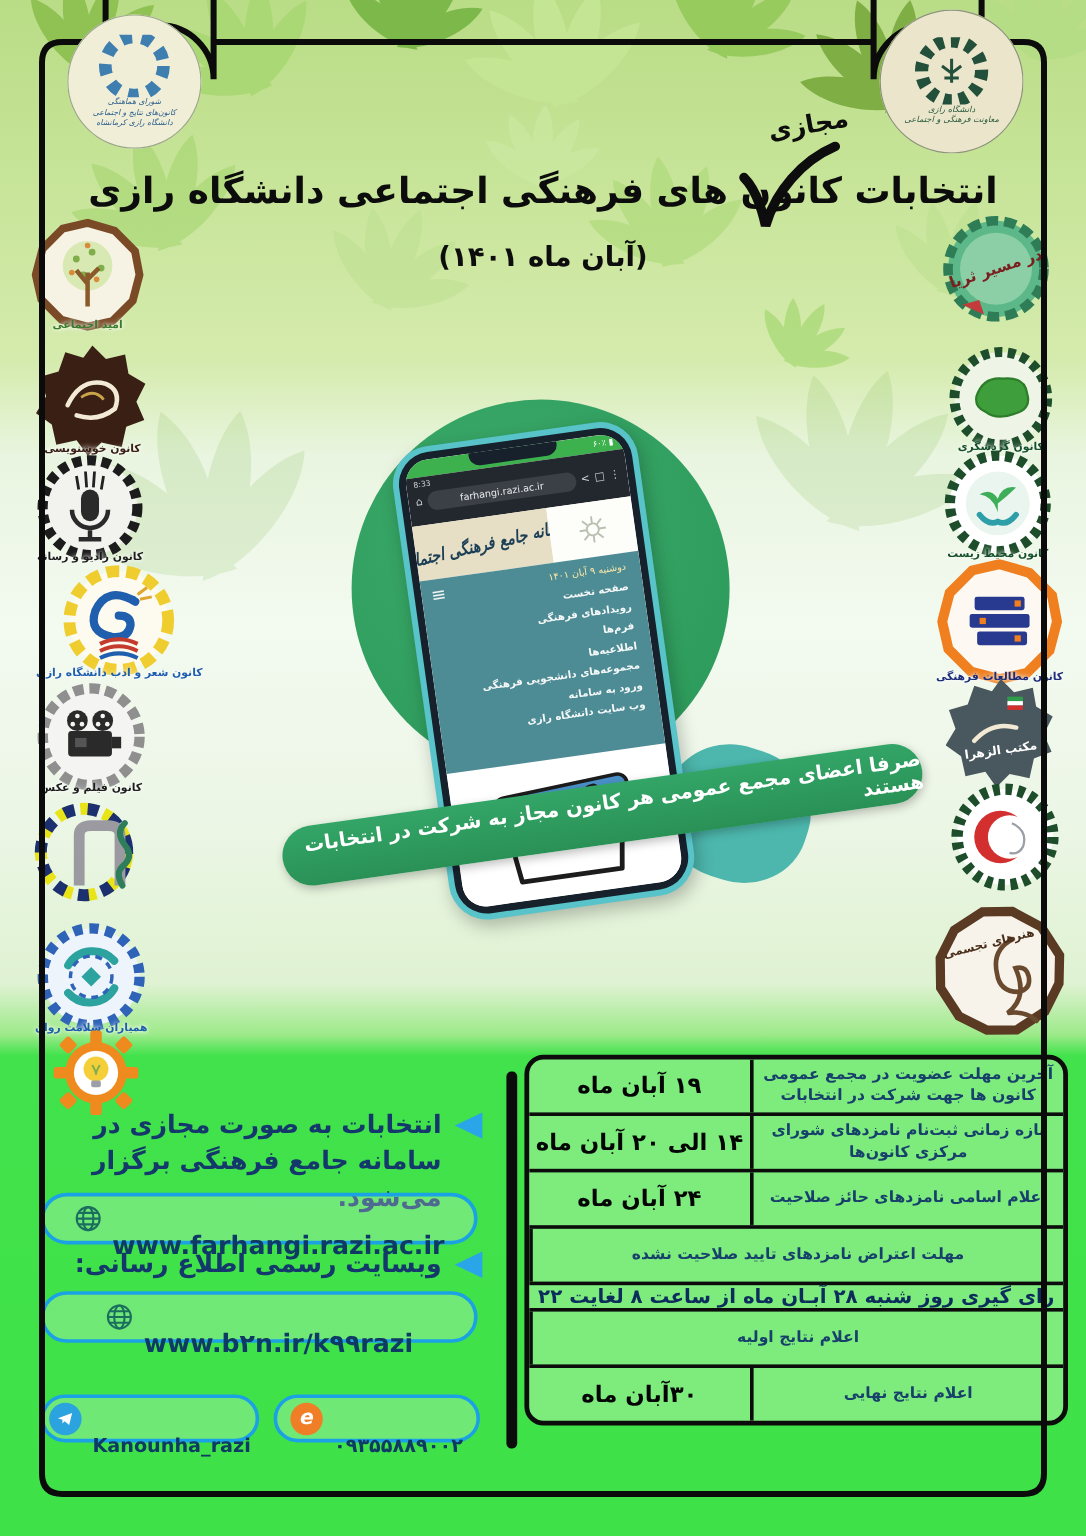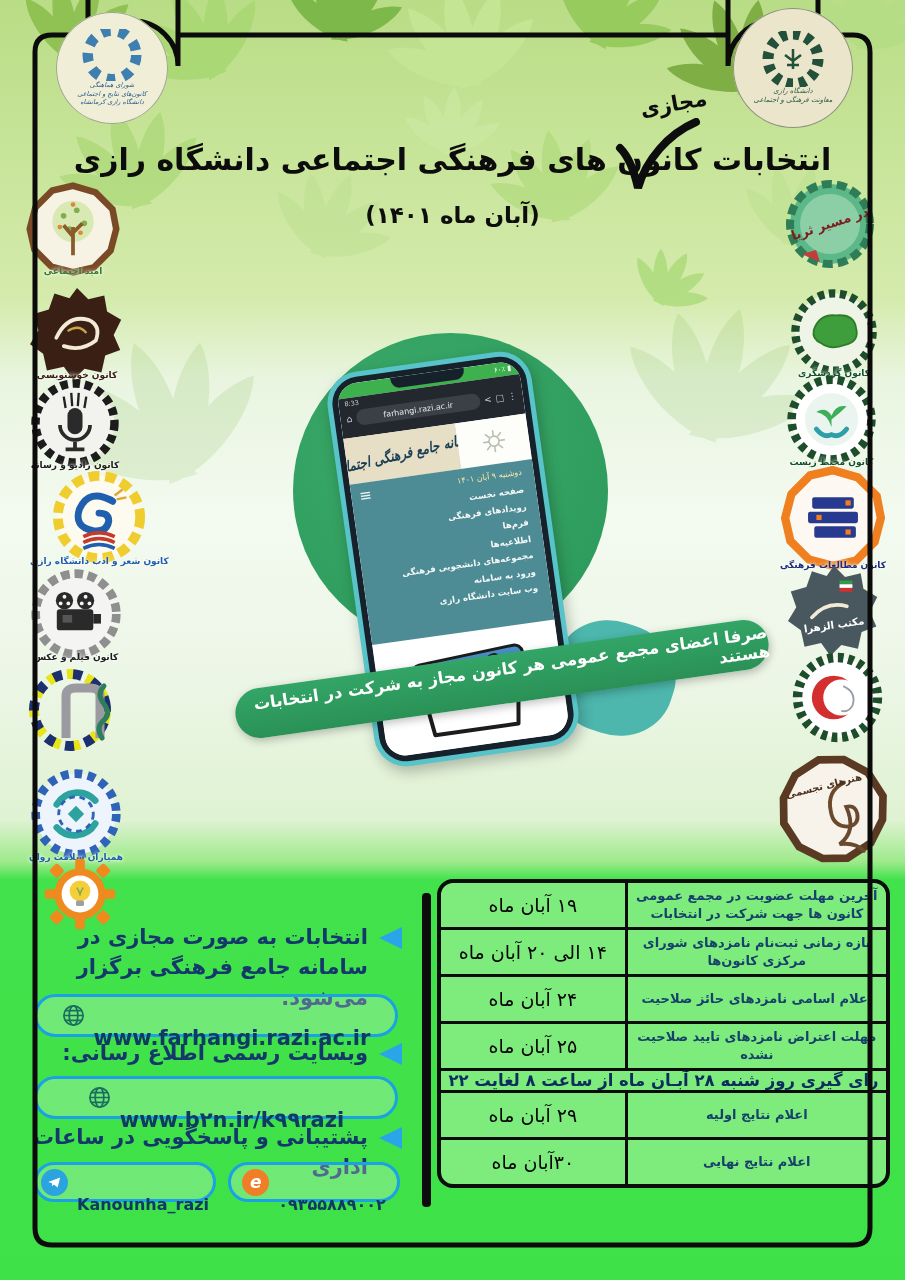--- a/index.html
+++ b/index.html
@@ -90,21 +90,21 @@
   .divider{left:422px;top:893px;width:9px;height:314px;background:#0c0c0c;border-radius:4px;z-index:4;}
   
   .timeline{left:437px;top:879px;width:453px;z-index:4;direction:rtl;
     border:4px solid #0c0c0c;border-radius:16px;overflow:hidden;background:#7dec7d;
     box-sizing:border-box;}
   .t-row{display:flex;border-bottom:3px solid #0c0c0c;min-height:44px;}
   .t-desc{flex:1.32;padding:3px 8px;display:flex;align-items:center;justify-content:center;
     text-align:center;font-size:13px;font-weight:600;color:#17406b;
     border-left:3px solid #0c0c0c;line-height:1.35;}
   .t-date{flex:1;display:flex;align-items:center;justify-content:center;
-    font-size:19px;font-weight:normal;color:#050505;}
+    font-size:19px;font-weight:bold;color:#050505;}
   .t-vote{border-bottom:3px solid #0c0c0c;padding:0 4px;text-align:center;
     font-weight:bold;font-size:16.5px;color:#0c2d5c;}
   .t-row:last-child{border-bottom:none;}
 </style>
 </head>
 <body>
 
 <div class="page">
 
   <svg class="abs" style="left:0;top:0;z-index:0;" width="905" height="640" viewBox="0 0 905 640">
@@ -446,24 +446,20 @@
     <svg width="23" height="23" viewBox="0 0 24 24">
       <g stroke="#1b6e5e" stroke-width="1.8" fill="none">
         <circle cx="12" cy="12" r="10"></circle>
         <ellipse cx="12" cy="12" rx="4.5" ry="10"></ellipse>
         <path d="M2 12 H22 M3.5 7 H20.5 M3.5 17 H20.5"></path>
       </g>
     </svg>
     <span class="url" dir="ltr">www.b۲n.ir/k۹۹razi</span>
   </div>
 
-  <div class="bullet-line" style="top:1122px;">
-    <span class="tri"></span>
-    <span>پشتیبانی و پاسخگویی در ساعات اداری</span>
-  </div>
 
   <div class="pill pill-sm" style="left:34px;top:1162px;width:182px;">
     <span class="tg-circle">
       <svg width="15" height="15" viewBox="0 0 24 24">
           <path d="M2 11 L21 4 L17 20 L11 15 L8 18 L8 13 Z" fill="#fff"></path>
         </svg>
     </span>
     <span class="url" dir="ltr">Kanounha_razi</span>
   </div>
 
@@ -482,26 +478,24 @@
     <div class="t-row">
       <div class="t-desc">بازه زمانی ثبت‌نام نامزدهای شورای مرکزی کانون‌ها</div>
       <div class="t-date">۱۴ الی ۲۰ آبان ماه</div>
     </div>
     <div class="t-row">
       <div class="t-desc">اعلام اسامی نامزدهای حائز صلاحیت</div>
       <div class="t-date">۲۴ آبان ماه</div>
     </div>
     <div class="t-row">
       <div class="t-desc">مهلت اعتراض نامزدهای تایید صلاحیت نشده</div>
-      <div class="t-date">۲۵ آبان ماه</div>
     </div>
     <div class="t-vote">رای گیری روز شنبه ۲۸ آبـان ماه از ساعت ۸ لغایت ۲۲</div>
     <div class="t-row">
       <div class="t-desc">اعلام نتایج اولیه</div>
-      <div class="t-date">۲۹ آبان ماه</div>
     </div>
     <div class="t-row">
       <div class="t-desc">اعلام نتایج نهایی</div>
       <div class="t-date">۳۰آبان ماه</div>
     </div>
   </div>
 
 </div>
 
 </body></html>

